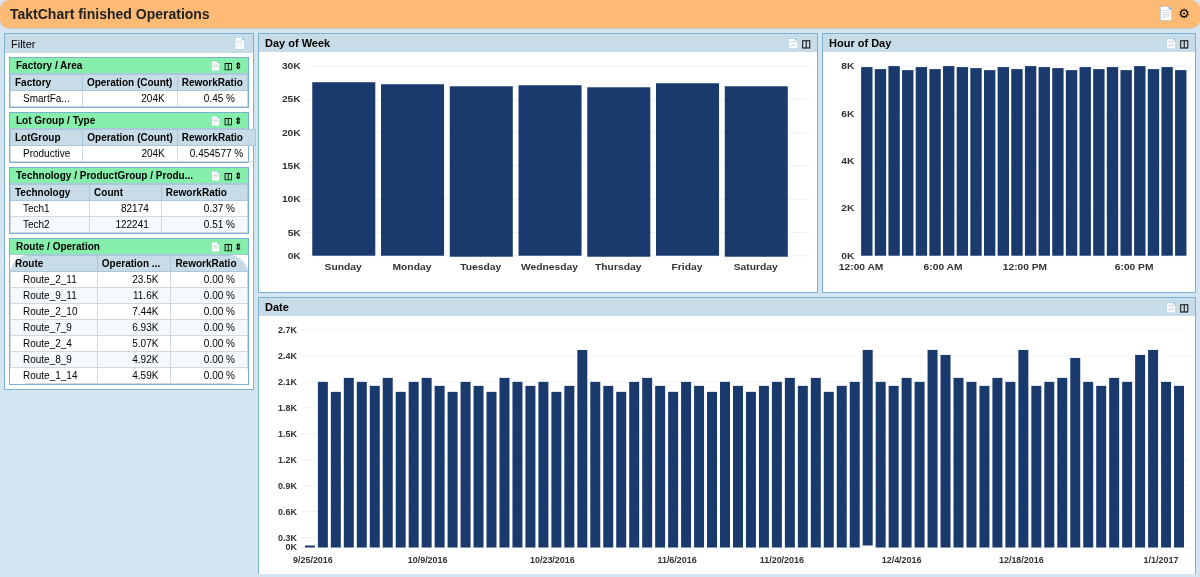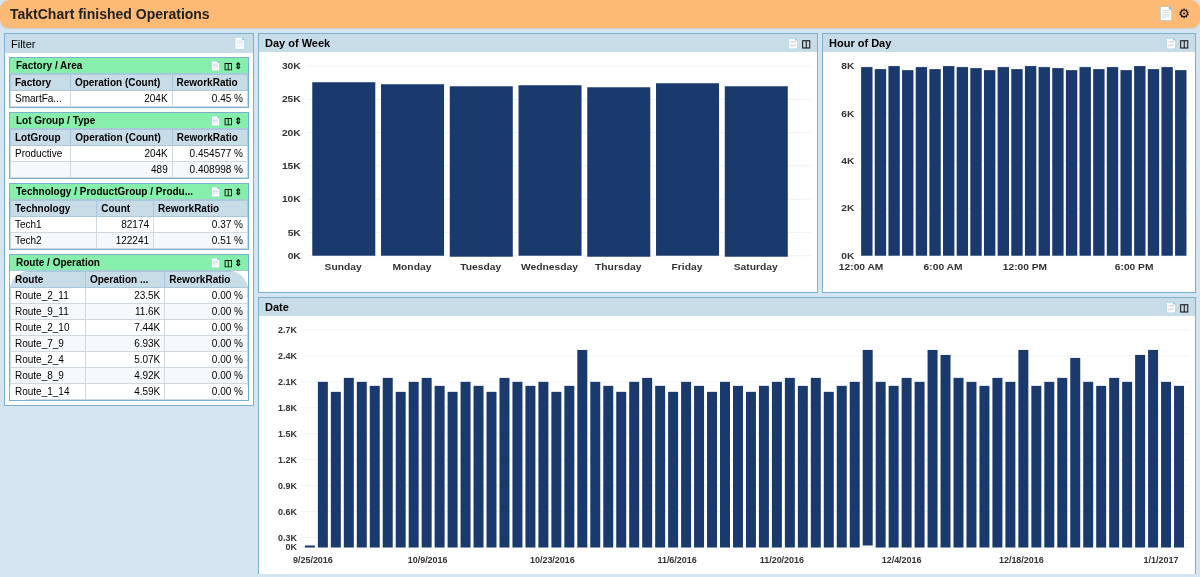--- a/index.html
+++ b/index.html
@@ -77,21 +77,21 @@
       border: 1px solid #aac8dc;
       padding: 2px 4px;
       text-align: left;
       font-weight: bold;
       white-space: nowrap;
       margin-top: 36px;
     }
     
     .data-table td {
       border: 1px solid #d0d8e0;
-      padding: 2px 4px;
+      padding: 2px 12px;
       white-space: nowrap;
     }
     
     .data-table td:nth-child(2), .data-table td:nth-child(3) {
       text-align: right;
     }
     
     .data-table tr:nth-child(even) td { background: #f5f9fc; }
     
     .route-panel-inner {
@@ -232,25 +232,20 @@
               <th>LotGroup</th>
               <th>Operation (Count)</th>
               <th>ReworkRatio</th>
             </tr>
           </thead>
           <tbody id="lot-tbody">
           <tr>
                 <td>Productive</td>
                     <td>204K</td>
                     <td>0.454577 %</td>
-              </tr>
-              <tr>
-                <td></td>
-                    <td>489</td>
-                    <td>0.408998 %</td>
               </tr>
             </tbody>
         </table>
       </div>
 
       <div class="sub-panel">
         <div class="sub-panel-header">
           <span>Technology / ProductGroup / Produ...</span>
           <div class="panel-header-icons">
             <span style="cursor:pointer;font-size:9px;">📄</span>

